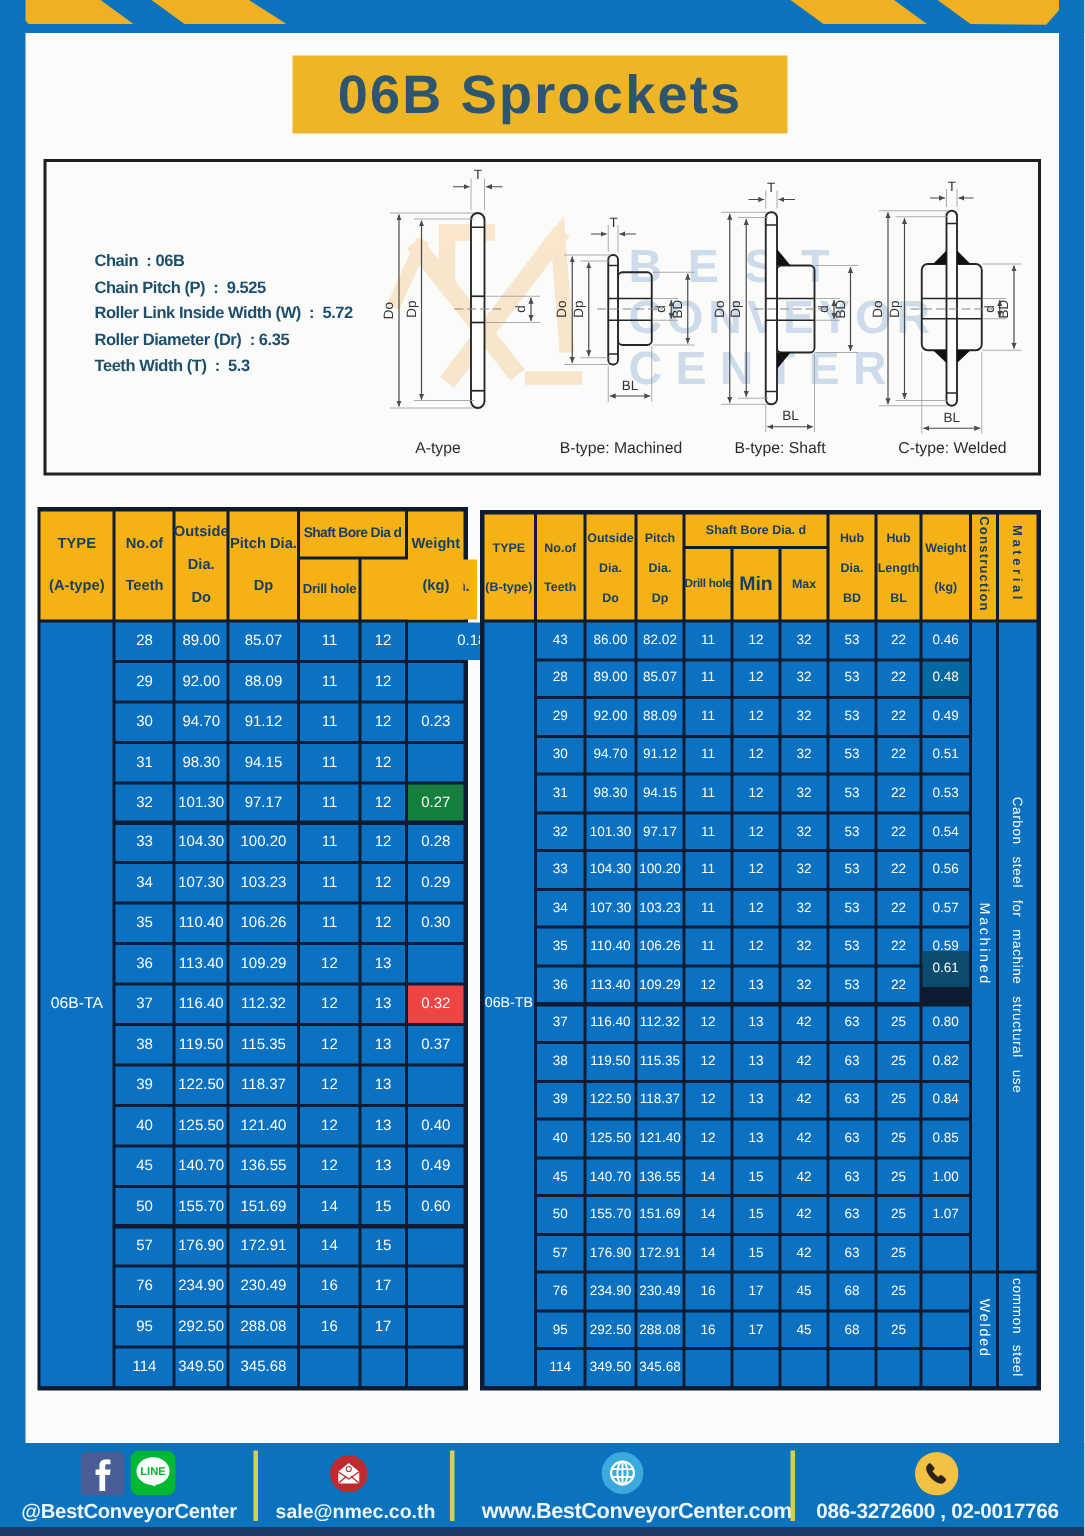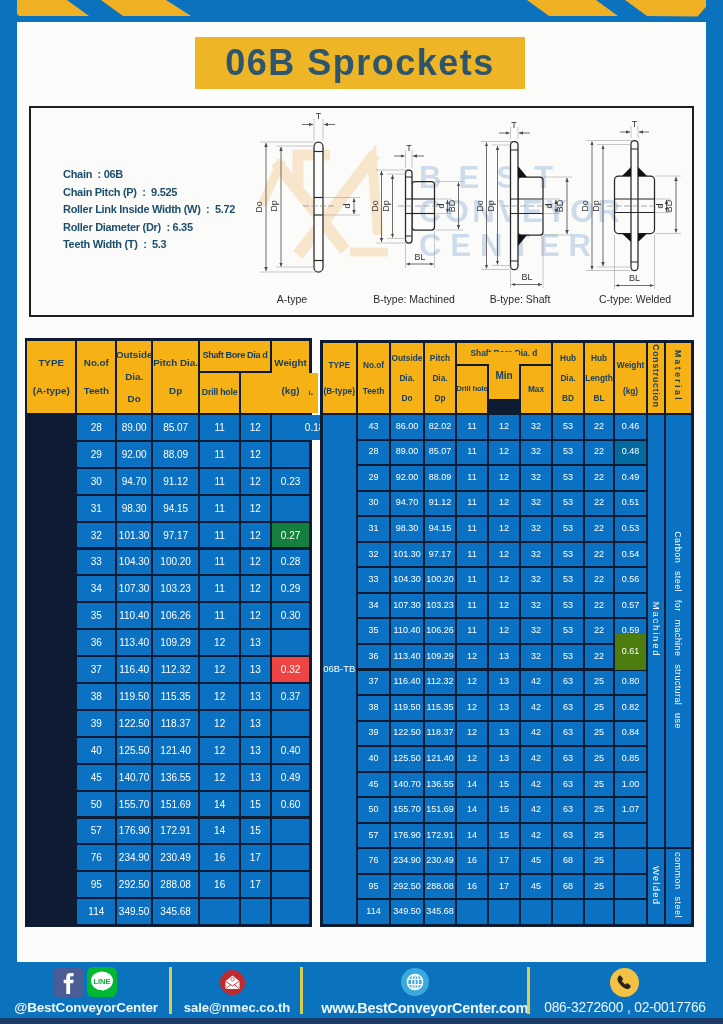--- a/index.html
+++ b/index.html
@@ -193,20 +193,21 @@
 
 <div class="a" style="left:24.5px;top:338.0px;width:287.5px;height:588.5999999999999px;background:#0e1c33;"></div>
 <div class="cell" style="left:27px;top:340.5px;width:48.400000000000006px;height:72.5px;background:#f6b214;color:#17405f;font-size:9.8px;font-weight:bold;line-height:28px;">TYPE<br>(A-type)</div>
 <div class="cell" style="left:77.4px;top:340.5px;width:37.89999999999999px;height:72.5px;background:#f6b214;color:#17405f;font-size:9.8px;font-weight:bold;line-height:28px;">No.of<br>Teeth</div>
 <div class="cell" style="left:117.3px;top:340.5px;width:33.7px;height:72.5px;background:#f6b214;color:#17405f;font-size:9.8px;font-weight:bold;line-height:22px;">Outside<br>Dia.<br>Do</div>
 <div class="cell" style="left:153px;top:340.5px;width:45.30000000000001px;height:72.5px;background:#f6b214;color:#17405f;font-size:9.8px;font-weight:bold;line-height:28px;">Pitch Dia.<br>Dp</div>
 <div class="cell" style="left:200.3px;top:340.5px;width:69.39999999999998px;height:30.0px;background:#f6b214;color:#17405f;font-size:9.2px;font-weight:bold;white-space:nowrap;letter-spacing:-0.4px;">Shaft Bore Dia d</div>
 <div class="cell" style="left:200.3px;top:372.5px;width:38.69999999999999px;height:40.5px;background:#f6b214;color:#17405f;font-size:8.8px;font-weight:bold;white-space:nowrap;letter-spacing:-0.2px;">Drill hole</div>
 <div class="cell" style="left:241px;top:372.5px;width:28.69999999999999px;height:40.5px;background:#f6b214;color:#17405f;font-size:9.8px;font-weight:bold;padding-left:48px;">Min.</div>
 <div class="cell" style="left:271.7px;top:340.5px;width:37.80000000000001px;height:72.5px;background:#f6b214;color:#17405f;font-size:9.8px;font-weight:bold;line-height:28px;">Weight<br>(kg)</div>
+<div class="cell" style="left:27px;top:415px;width:48.400000000000006px;height:509.0999999999999px;background:#0a71c3;color:#fff;font-size:10.5px;">06B-TA</div>
 <div class="cell" style="left:77.4px;top:415px;width:37.89999999999999px;height:24.899999999999977px;background:#0a71c3;color:#fff;font-size:10px;">28</div>
 <div class="cell" style="left:117.3px;top:415px;width:33.7px;height:24.899999999999977px;background:#0a71c3;color:#fff;font-size:10px;">89.00</div>
 <div class="cell" style="left:153px;top:415px;width:45.30000000000001px;height:24.899999999999977px;background:#0a71c3;color:#fff;font-size:10px;">85.07</div>
 <div class="cell" style="left:200.3px;top:415px;width:38.69999999999999px;height:24.899999999999977px;background:#0a71c3;color:#fff;font-size:10px;">11</div>
 <div class="cell" style="left:241px;top:415px;width:28.69999999999999px;height:24.899999999999977px;background:#0a71c3;color:#fff;font-size:10px;">12</div>
 <div class="cell" style="left:271.7px;top:415px;width:37.80000000000001px;height:24.899999999999977px;background:#0a71c3;color:#fff;font-size:10px;padding-left:24px;">0.18</div>
 <div class="cell" style="left:77.4px;top:441.9px;width:37.89999999999999px;height:24.900000000000034px;background:#0a71c3;color:#fff;font-size:10px;">29</div>
 <div class="cell" style="left:117.3px;top:441.9px;width:33.7px;height:24.900000000000034px;background:#0a71c3;color:#fff;font-size:10px;">92.00</div>
 <div class="cell" style="left:153px;top:441.9px;width:45.30000000000001px;height:24.900000000000034px;background:#0a71c3;color:#fff;font-size:10px;">88.09</div>
 <div class="cell" style="left:200.3px;top:441.9px;width:38.69999999999999px;height:24.900000000000034px;background:#0a71c3;color:#fff;font-size:10px;">11</div>
@@ -315,21 +316,21 @@
 <div class="cell" style="left:241px;top:899.2px;width:28.69999999999999px;height:24.899999999999864px;background:#0a71c3;color:#fff;font-size:10px;"></div>
 <div class="cell" style="left:271.7px;top:899.2px;width:37.80000000000001px;height:24.899999999999864px;background:#0a71c3;color:#fff;font-size:10px;"></div>
 
 <div class="a" style="left:320.0px;top:340.0px;width:373.5px;height:586.5px;background:#0e1c33;"></div>
 <div class="cell" style="left:322.5px;top:342.5px;width:33.5px;height:70.5px;background:#f6b214;color:#17405f;font-size:8.3px;font-weight:bold;line-height:26px;">TYPE<br>(B-type)</div>
 <div class="cell" style="left:358px;top:342.5px;width:31px;height:70.5px;background:#f6b214;color:#17405f;font-size:8.3px;font-weight:bold;line-height:26px;">No.of<br>Teeth</div>
 <div class="cell" style="left:391px;top:342.5px;width:32px;height:70.5px;background:#f6b214;color:#17405f;font-size:8.3px;font-weight:bold;line-height:20px;">Outside<br>Dia.<br>Do</div>
 <div class="cell" style="left:425px;top:342.5px;width:30px;height:70.5px;background:#f6b214;color:#17405f;font-size:8.3px;font-weight:bold;line-height:20px;">Pitch<br>Dia.<br>Dp</div>
 <div class="cell" style="left:457px;top:342.5px;width:94px;height:21.5px;background:#f6b214;color:#17405f;font-size:8.3px;font-weight:bold;white-space:nowrap;">Shaft Bore Dia. d</div>
 <div class="cell" style="left:457px;top:366px;width:30px;height:47px;background:#f6b214;color:#17405f;font-size:7.8px;font-weight:bold;white-space:nowrap;letter-spacing:-0.2px;">Drill hole</div>
-<div class="cell" style="left:489px;top:352px;width:30px;height:47px;background:#f6b214;color:#17405f;font-size:10px;font-weight:bold;">Min</div>
+<div class="cell" style="left:489px;top:366px;width:30px;height:47px;background:#f6b214;color:#17405f;font-size:13px;font-weight:bold;">Min</div>
 <div class="cell" style="left:521px;top:366px;width:30px;height:47px;background:#f6b214;color:#17405f;font-size:8.3px;font-weight:bold;">Max</div>
 <div class="cell" style="left:553px;top:342.5px;width:30px;height:70.5px;background:#f6b214;color:#17405f;font-size:8.3px;font-weight:bold;line-height:20px;">Hub<br>Dia.<br>BD</div>
 <div class="cell" style="left:585px;top:342.5px;width:28px;height:70.5px;background:#f6b214;color:#17405f;font-size:8.3px;font-weight:bold;line-height:20px;">Hub<br>Length<br>BL</div>
 <div class="cell" style="left:615px;top:342.5px;width:31px;height:70.5px;background:#f6b214;color:#17405f;font-size:8.3px;font-weight:bold;line-height:26px;">Weight<br>(kg)</div>
 <div class="cell" style="left:322.5px;top:415px;width:33.5px;height:509.0px;background:#0a71c3;color:#fff;font-size:9.5px;">06B-TB</div>
 <div class="cell" style="left:358px;top:415px;width:31px;height:23.55000000000001px;background:#0a71c3;color:#fff;font-size:9px;">43</div>
 <div class="cell" style="left:391px;top:415px;width:32px;height:23.55000000000001px;background:#0a71c3;color:#fff;font-size:9px;">86.00</div>
 <div class="cell" style="left:425px;top:415px;width:30px;height:23.55000000000001px;background:#0a71c3;color:#fff;font-size:9px;">82.02</div>
 <div class="cell" style="left:457px;top:415px;width:30px;height:23.55000000000001px;background:#0a71c3;color:#fff;font-size:9px;">11</div>
 <div class="cell" style="left:489px;top:415px;width:30px;height:23.55000000000001px;background:#0a71c3;color:#fff;font-size:9px;">12</div>
@@ -410,21 +411,21 @@
 <div class="cell" style="left:585px;top:619.4px;width:28px;height:23.550000000000068px;background:#0a71c3;color:#fff;font-size:9px;">22</div>
 <div class="cell" style="left:615px;top:619.4px;width:31px;height:23.550000000000068px;background:#0a71c3;color:#fff;font-size:9px;">0.59</div>
 <div class="cell" style="left:358px;top:644.95px;width:31px;height:23.549999999999955px;background:#0a71c3;color:#fff;font-size:9px;">36</div>
 <div class="cell" style="left:391px;top:644.95px;width:32px;height:23.549999999999955px;background:#0a71c3;color:#fff;font-size:9px;">113.40</div>
 <div class="cell" style="left:425px;top:644.95px;width:30px;height:23.549999999999955px;background:#0a71c3;color:#fff;font-size:9px;">109.29</div>
 <div class="cell" style="left:457px;top:644.95px;width:30px;height:23.549999999999955px;background:#0a71c3;color:#fff;font-size:9px;">12</div>
 <div class="cell" style="left:489px;top:644.95px;width:30px;height:23.549999999999955px;background:#0a71c3;color:#fff;font-size:9px;">13</div>
 <div class="cell" style="left:521px;top:644.95px;width:30px;height:23.549999999999955px;background:#0a71c3;color:#fff;font-size:9px;">32</div>
 <div class="cell" style="left:553px;top:644.95px;width:30px;height:23.549999999999955px;background:#0a71c3;color:#fff;font-size:9px;">53</div>
 <div class="cell" style="left:585px;top:644.95px;width:28px;height:23.549999999999955px;background:#0a71c3;color:#fff;font-size:9px;">22</div>
-<div class="cell" style="left:615px;top:634px;width:31px;height:36px;background:#4d7c0f;color:#fff;font-size:9px;">0.61</div>
+<div class="cell" style="left:615px;top:634px;width:31px;height:24px;background:#0c4a6e;color:#fff;font-size:9px;">0.61</div>
 <div class="cell" style="left:358px;top:670.5px;width:31px;height:23.549999999999955px;background:#0a71c3;color:#fff;font-size:9px;">37</div>
 <div class="cell" style="left:391px;top:670.5px;width:32px;height:23.549999999999955px;background:#0a71c3;color:#fff;font-size:9px;">116.40</div>
 <div class="cell" style="left:425px;top:670.5px;width:30px;height:23.549999999999955px;background:#0a71c3;color:#fff;font-size:9px;">112.32</div>
 <div class="cell" style="left:457px;top:670.5px;width:30px;height:23.549999999999955px;background:#0a71c3;color:#fff;font-size:9px;">12</div>
 <div class="cell" style="left:489px;top:670.5px;width:30px;height:23.549999999999955px;background:#0a71c3;color:#fff;font-size:9px;">13</div>
 <div class="cell" style="left:521px;top:670.5px;width:30px;height:23.549999999999955px;background:#0a71c3;color:#fff;font-size:9px;">42</div>
 <div class="cell" style="left:553px;top:670.5px;width:30px;height:23.549999999999955px;background:#0a71c3;color:#fff;font-size:9px;">63</div>
 <div class="cell" style="left:585px;top:670.5px;width:28px;height:23.549999999999955px;background:#0a71c3;color:#fff;font-size:9px;">25</div>
 <div class="cell" style="left:615px;top:670.5px;width:31px;height:23.549999999999955px;background:#0a71c3;color:#fff;font-size:9px;">0.80</div>
 <div class="cell" style="left:358px;top:696.05px;width:31px;height:23.550000000000068px;background:#0a71c3;color:#fff;font-size:9px;">38</div>
@@ -567,13 +568,13 @@
 
 <div class="a" style="left:303px;top:1000px;width:225px;text-align:right;color:#eaf5fd;font-weight:bold;font-size:14.5px;letter-spacing:-0.3px;">www.BestConveyorCenter.com</div>
 
 <div class="a" style="left:527px;top:967px;width:3px;height:47px;background:#d8ce52"></div>
 
 <svg class="a" style="left:609.5px;top:967.5px" width="29" height="29" viewBox="0 0 29 29">
       <circle cx="14.5" cy="14.5" r="14.5" fill="#f3c143"></circle>
       <path d="M8.2 8.9 c-1.1 1.1-1 3.4 0.6 5.9 c1 1.6 2.3 3.1 3.9 4.3 c2.7 2 5.3 2.6 6.5 1.4 l1.2-1.2 c0.5-0.5 0.4-1.3-0.1-1.8 l-2.3-1.9 c-0.5-0.4-1.2-0.4-1.6 0.1 l-0.8 0.9 c-1-0.6-3.1-2.5-3.9-3.8 l0.9-0.9 c0.5-0.5 0.5-1.2 0.1-1.7 l-1.9-2.2 c-0.5-0.6-1.4-0.6-1.9-0.1 Z" fill="#2c2318"></path>
     </svg>
 
-<div class="a" style="left:530px;top:1000px;width:190px;text-align:center;color:#eaf5fd;font-weight:normal;font-size:13.8px;letter-spacing:-0.2px;">086-3272600 , 02-0017766</div>
+<div class="a" style="left:530px;top:1000px;width:190px;text-align:center;color:#eaf5fd;font-weight:bold;font-size:13.8px;letter-spacing:-0.2px;">086-3272600 , 02-0017766</div>
 </div>
 </body></html>

